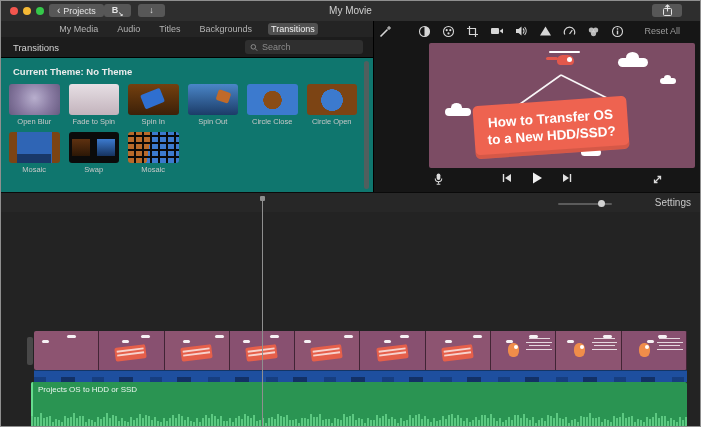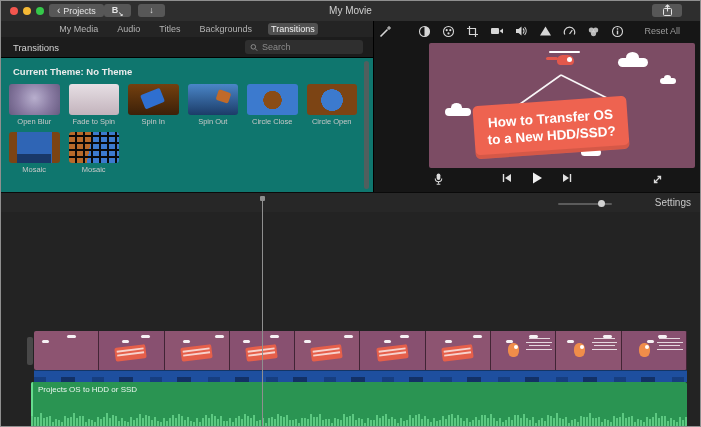--- a/index.html
+++ b/index.html
@@ -199,20 +199,24 @@
           <div class="thumb st-circle-close"></div>
           <div class="t-label">Circle Close</div>
         </div>
         <div class="trans-item">
           <div class="thumb st-circle-open"></div>
           <div class="t-label">Circle Open</div>
         </div>
         <div class="trans-item">
           <div class="thumb st-doorway"></div>
           <div class="t-label">Mosaic</div>
+        </div>
+        <div class="trans-item">
+          <div class="thumb st-swap"></div>
+          <div class="t-label">Swap</div>
         </div>
         <div class="trans-item">
           <div class="thumb st-mosaic"></div>
           <div class="t-label">Mosaic</div>
         </div>
       </div>
     <div class="scrollbar"></div>
   </div>
 
   <div class="viewer">

